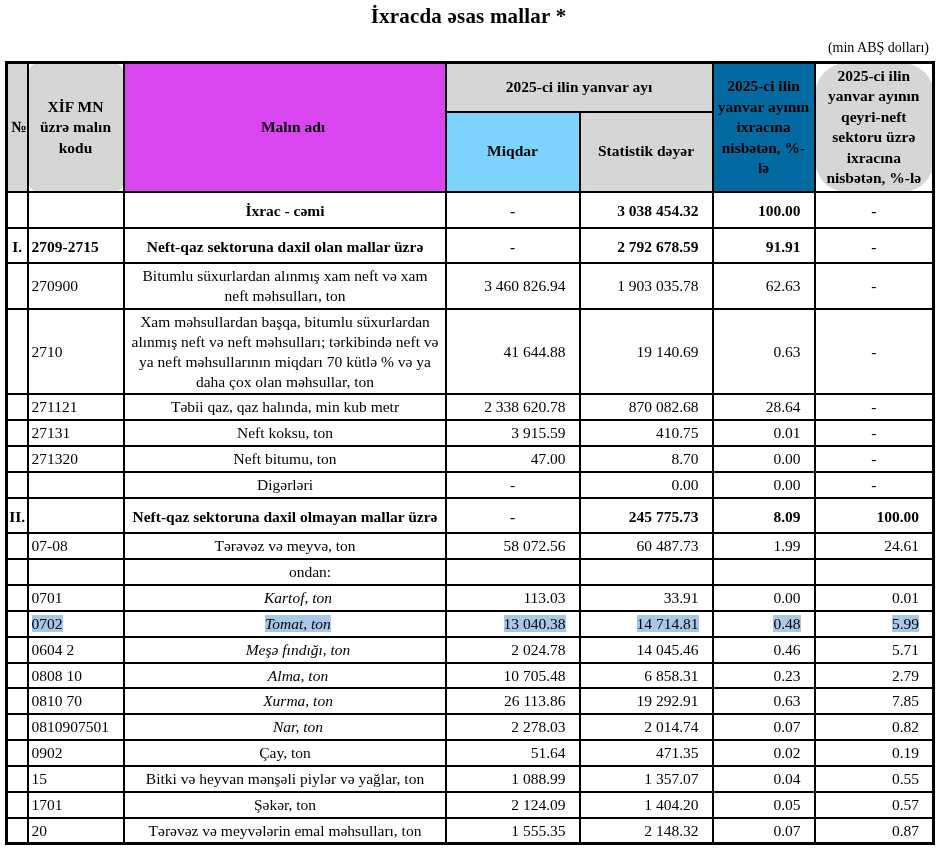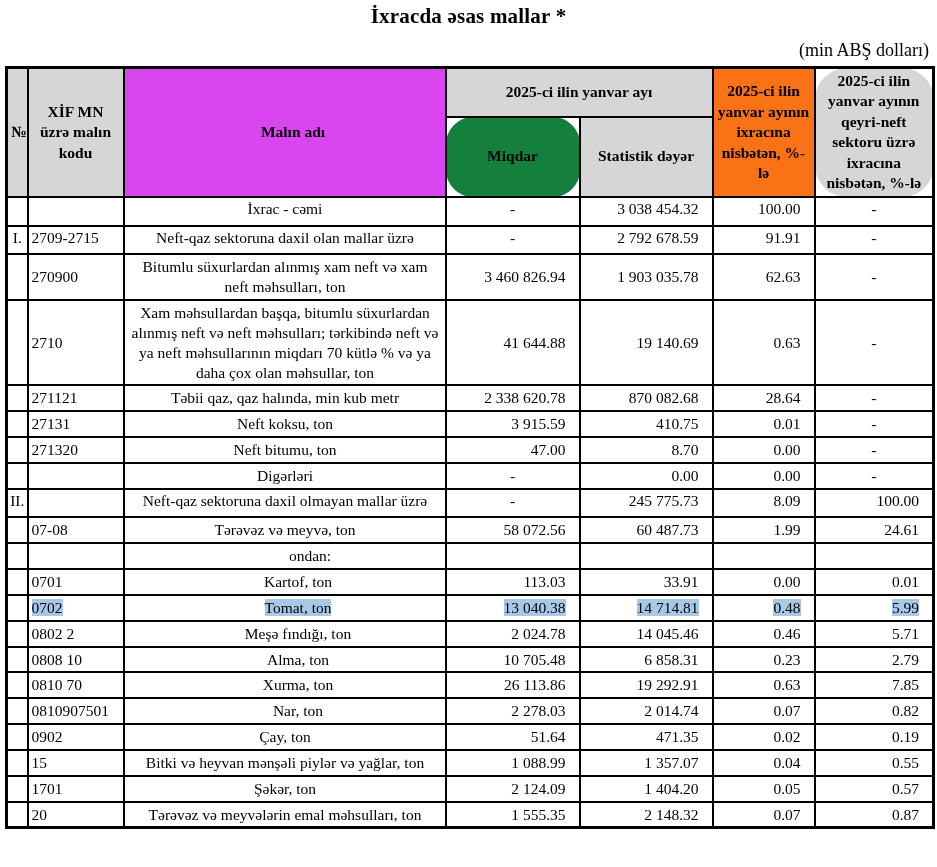--- a/index.html
+++ b/index.html
@@ -17,21 +17,21 @@
   }
   .title {
     text-align: center;
     font-weight: bold;
     font-size: 21px;
     padding-top: 4px;
     letter-spacing: 0.2px;
   }
   .unit-note {
     text-align: right;
-    font-size: 18px;
+    font-size: 14px;
     margin: 11px 8px 5px 0;
   }
   table.main {
     border-collapse: collapse;
     table-layout: fixed;
     margin-left: 5px;
     width: 927px;
     border: 3px solid #000;
   }
   th, td {
@@ -52,23 +52,23 @@
     font-size: 15.5px;
     padding: 2px 4px;
     vertical-align: middle;
     line-height: 1.28;
   }
   td.c-no   { text-align: center; padding: 2px 1px; }
   td.c-code { text-align: left; padding-left: 3px; padding-right: 1px; }
   td.c-name { text-align: center; padding-left: 5px; padding-right: 4px; }
   td.c-num  { text-align: right; padding-right: 13px; }
   td.c-num.dash { text-align: center; padding-right: 4px; }
-  tr.bold-row td { font-weight: normal; padding-top: 1px; padding-bottom: 6px; }
+  tr.bold-row td { font-weight: bold; padding-top: 8px; padding-bottom: 6px; }
   td.center-name { text-align: center; }
-  td.indent1 { padding-left: 31px; }
+  td.indent1 { padding-left: 31px; font-style: italic; }
   td.indent2 { padding-left: 55px; }
   tr.hl-row span.cell-text:not(:empty) { background: var(--hl, #a8c8e8); }
 </style>
 </head>
 <body>
 
 <div class="page">
 
   <div class="title">İxracda əsas mallar *</div>
   <div class="unit-note">(min ABŞ dolları)</div>
@@ -79,28 +79,28 @@
       <col style="width:96px">
       <col style="width:322px">
       <col style="width:134px">
       <col style="width:133px">
       <col style="width:102px">
       <col style="width:119px">
     </colgroup>
     <thead>
       <tr>
         <th class="hdr-top" rowspan="2" style="background: rgb(214, 214, 214);">№</th>
-        <th rowspan="2" style="background: rgb(214, 214, 214);">XİF MN üzrə malın kodu</th>
+        <th rowspan="2" style="background: rgb(214, 214, 214); border-radius: 11px;">XİF MN üzrə malın kodu</th>
         <th rowspan="2" style="background: #d946ef; padding-left: 20px;">Malın adı</th>
         <th colspan="2" style="background: rgb(214, 214, 214);">2025-ci ilin yanvar ayı</th>
-        <th rowspan="2" style="background: #f97316;">2025-ci ilin yanvar ayının ixracına nisbətən, %-lə</th>
+        <th rowspan="2" style="background: #0369a1;">2025-ci ilin yanvar ayının ixracına nisbətən, %-lə</th>
         <th rowspan="2" style="background: rgb(214, 214, 214); border-radius: 32px;">2025-ci ilin yanvar ayının qeyri-neft sektoru üzrə ixracına nisbətən, %-lə</th>
       </tr>
       <tr>
-        <th class="hdr-sub" style="background: #15803d; border-radius: 27px;">Miqdar</th>
+        <th class="hdr-sub" style="background: #7dd3fc;">Miqdar</th>
         <th class="hdr-sub" style="background: rgb(214, 214, 214);">Statistik dəyər</th>
       </tr>
     </thead>
     <tbody id="table-body">
         <tr class="bold-row">
       <td class="c-no"><span class="cell-text"></span></td>
       <td class="c-code"><span class="cell-text"></span></td>
       <td class="c-name center-name"><span class="cell-text">İxrac - cəmi</span></td>
       <td class="c-num dash"><span class="cell-text">-</span></td>
       <td class="c-num"><span class="cell-text">3 038 454.32</span></td>
@@ -210,21 +210,21 @@
       <td class="c-no"><span class="cell-text"></span></td>
       <td class="c-code"><span class="cell-text">0702</span></td>
       <td class="c-name indent1"><span class="cell-text">Tomat, ton</span></td>
       <td class="c-num"><span class="cell-text">13 040.38</span></td>
       <td class="c-num"><span class="cell-text">14 714.81</span></td>
       <td class="c-num"><span class="cell-text">0.48</span></td>
       <td class="c-num"><span class="cell-text">5.99</span></td>
     </tr>
         <tr>
       <td class="c-no"><span class="cell-text"></span></td>
-      <td class="c-code"><span class="cell-text">0802 2</span></td>
+      <td class="c-code"><span class="cell-text">0604 2</span></td>
       <td class="c-name indent1"><span class="cell-text">Meşə fındığı, ton</span></td>
       <td class="c-num"><span class="cell-text">2 024.78</span></td>
       <td class="c-num"><span class="cell-text">14 045.46</span></td>
       <td class="c-num"><span class="cell-text">0.46</span></td>
       <td class="c-num"><span class="cell-text">5.71</span></td>
     </tr>
         <tr>
       <td class="c-no"><span class="cell-text"></span></td>
       <td class="c-code"><span class="cell-text">0808 10</span></td>
       <td class="c-name indent1"><span class="cell-text">Alma, ton</span></td>

